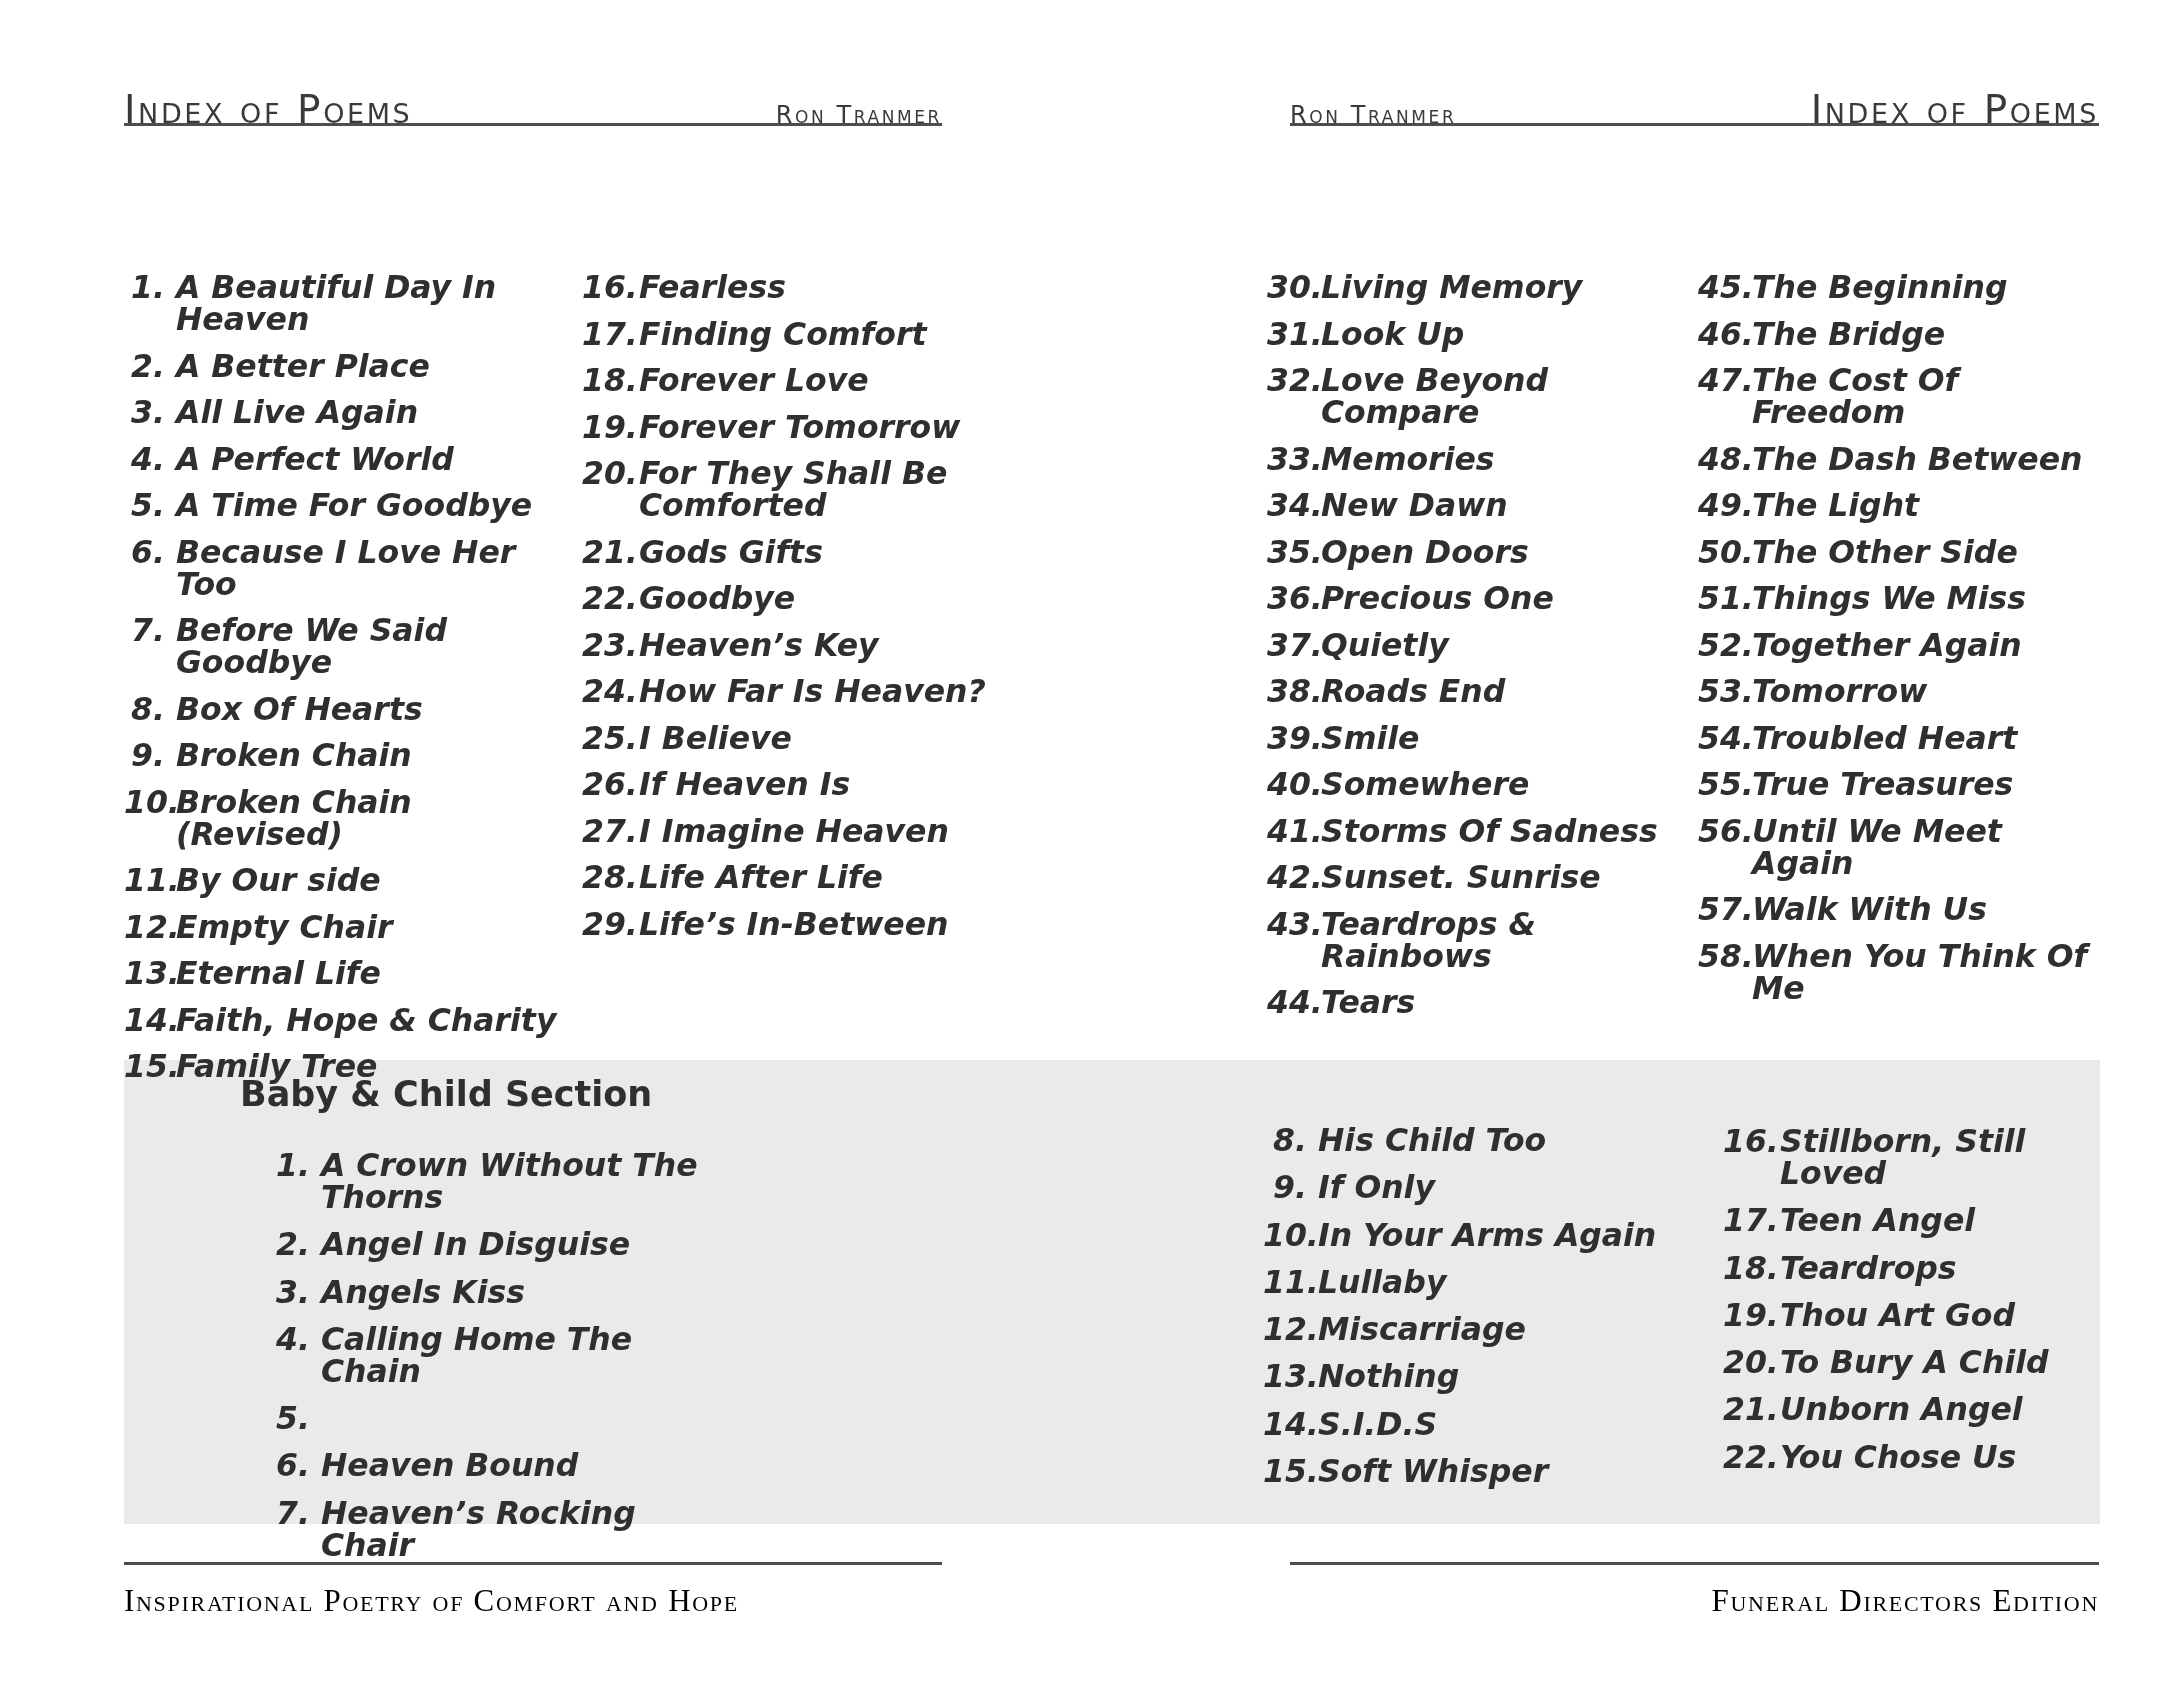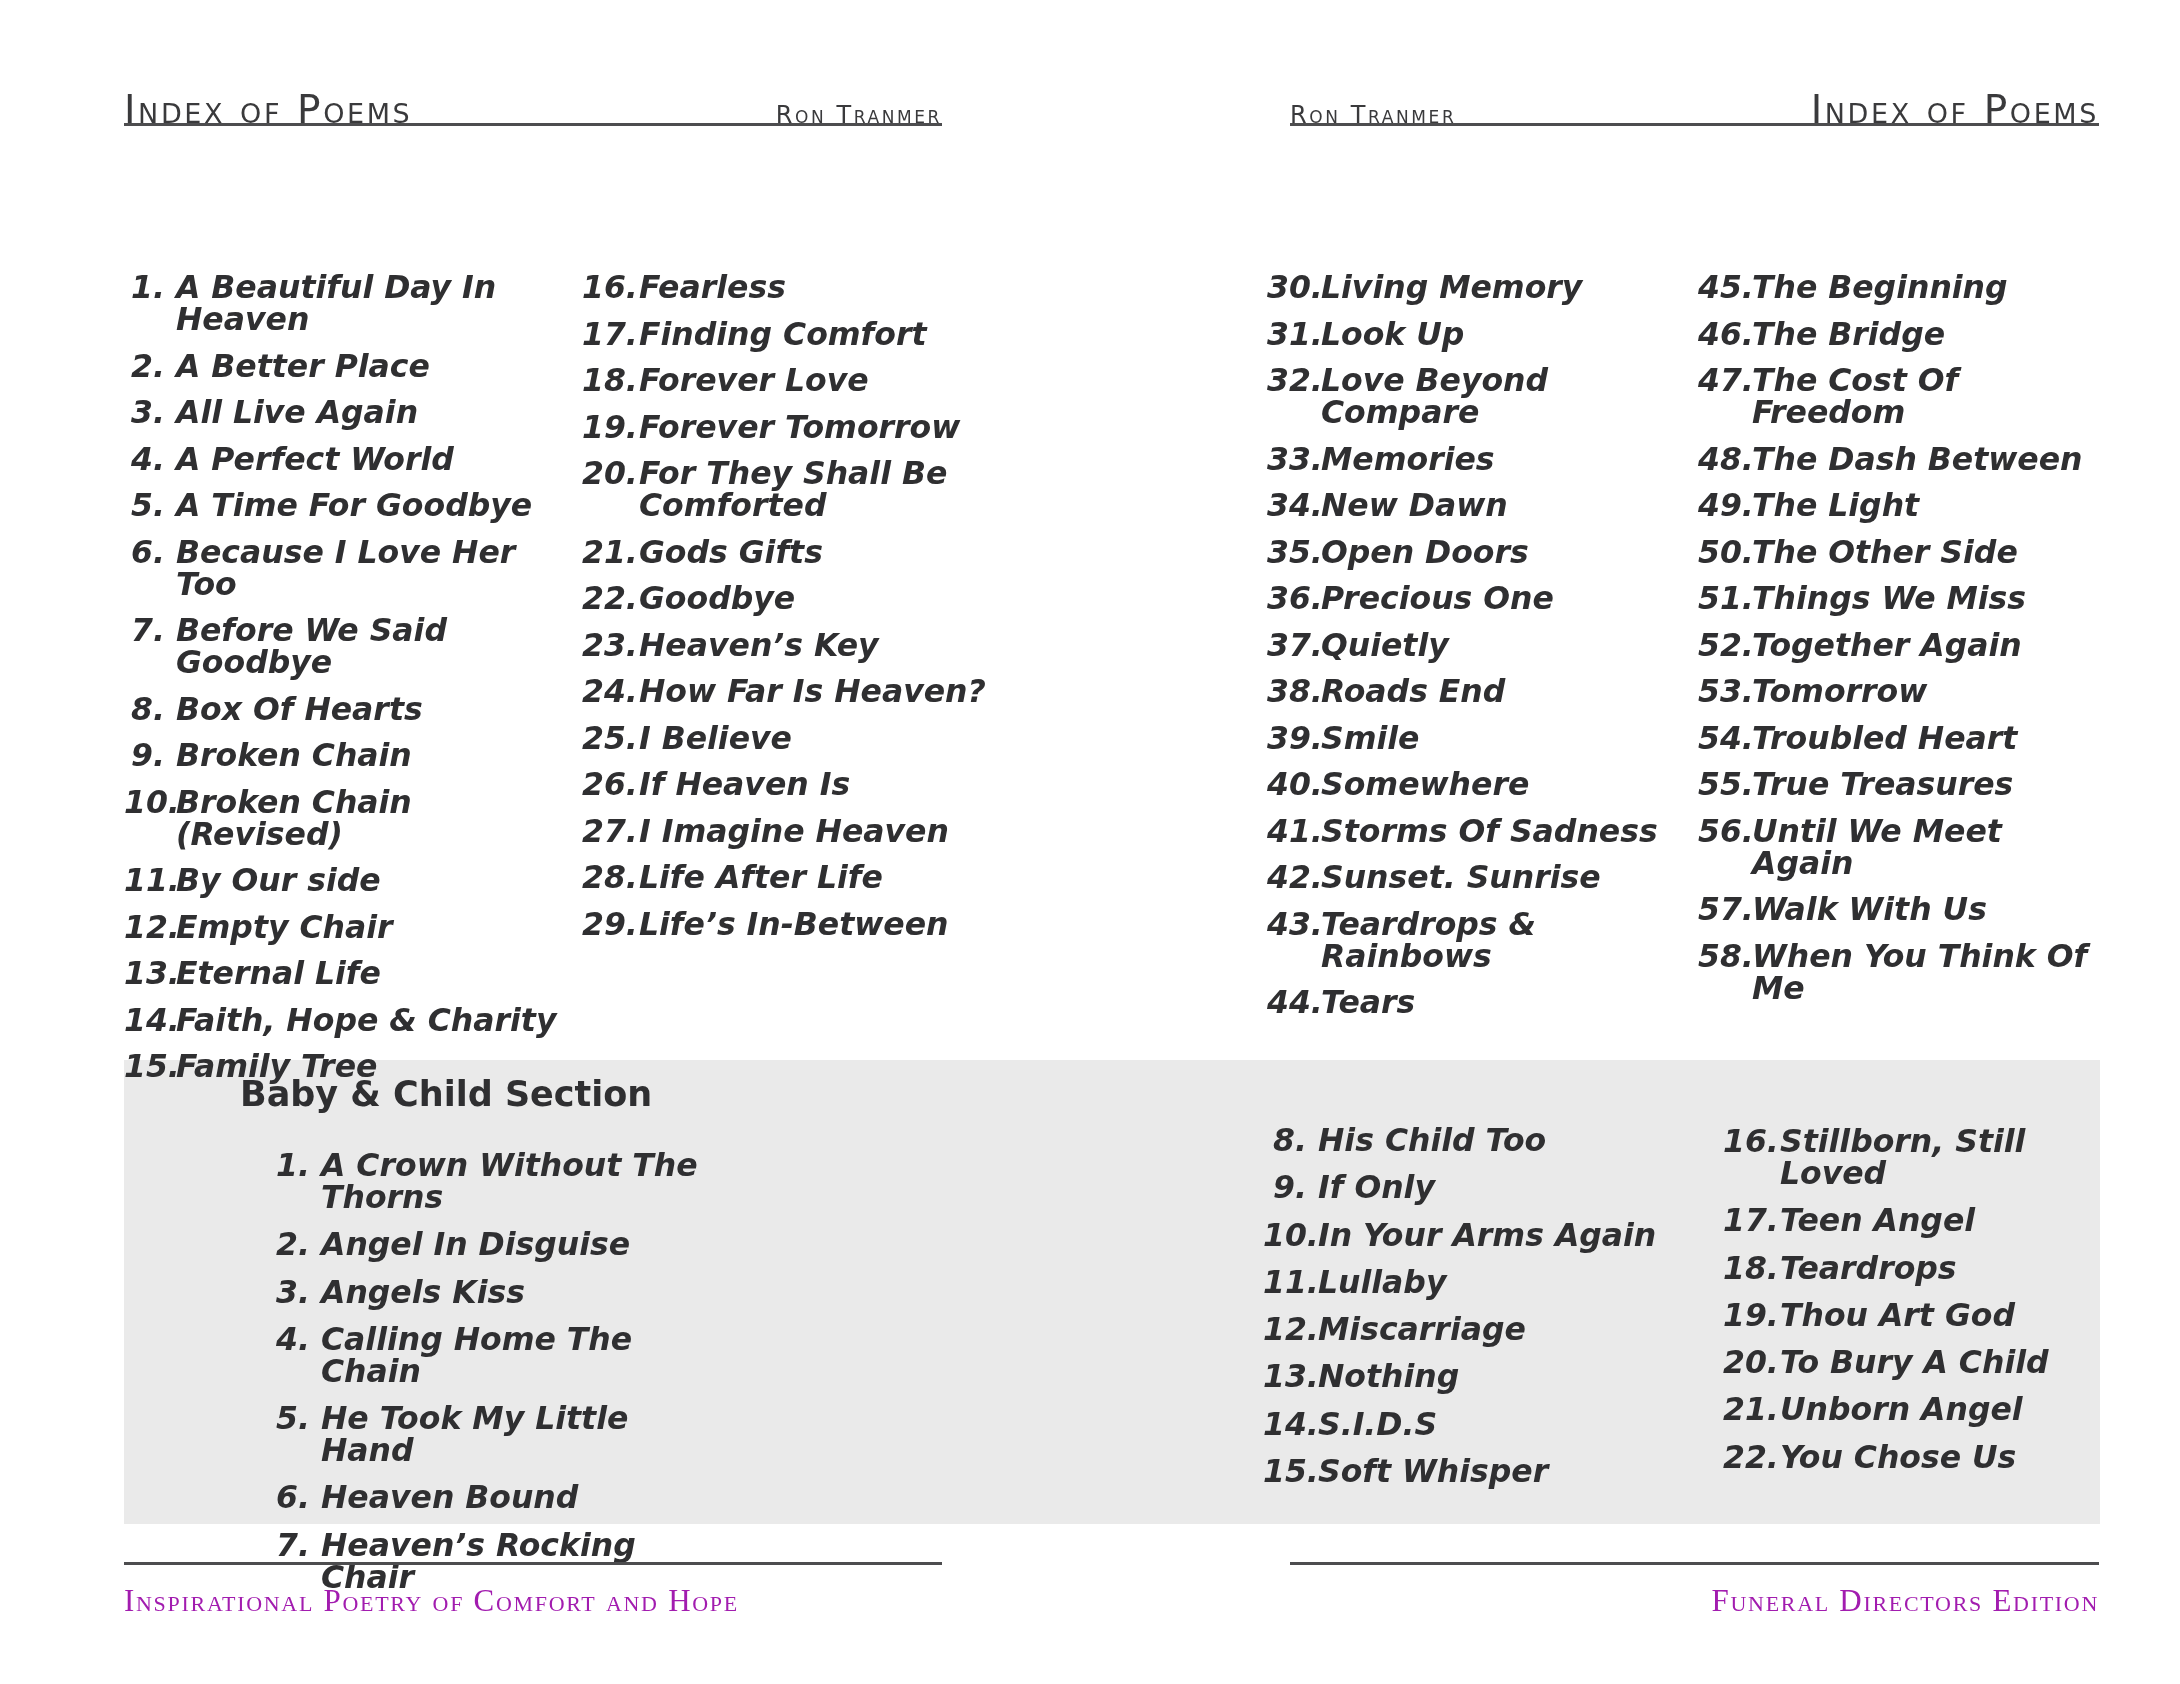--- a/index.html
+++ b/index.html
@@ -63,21 +63,21 @@
     white-space:nowrap;
   }
 
   
   .page-footer{
     font-family:"Liberation Serif","DejaVu Serif",serif;
     font-variant:small-caps;
     font-weight:400;
     font-size:31px;
     letter-spacing:1.7px;
-    color:#a21caf;
+    color:#000000;
     white-space:nowrap;
   }
   .right-align{text-align:right;}
 </style>
 </head>
 <body>
 
 <div class="abs" style="left:0;top:0;width:2181px;height:1685px;">
 
   <div class="abs page-header" style="left:124px;top:70px;width:818px;">
@@ -415,21 +415,20 @@
         <span class="title">Angels Kiss</span>
       </li>
 
       <li>
         <span class="num">4.</span>
         <span class="title">Calling Home The Chain</span>
       </li>
 
       <li>
         <span class="num">5.</span>
-        <span class="title">He Took My Little Hand</span>
       </li>
 
       <li>
         <span class="num">6.</span>
         <span class="title">Heaven Bound</span>
       </li>
 
       <li>
         <span class="num">7.</span>
         <span class="title">Heaven’s Rocking Chair</span>

